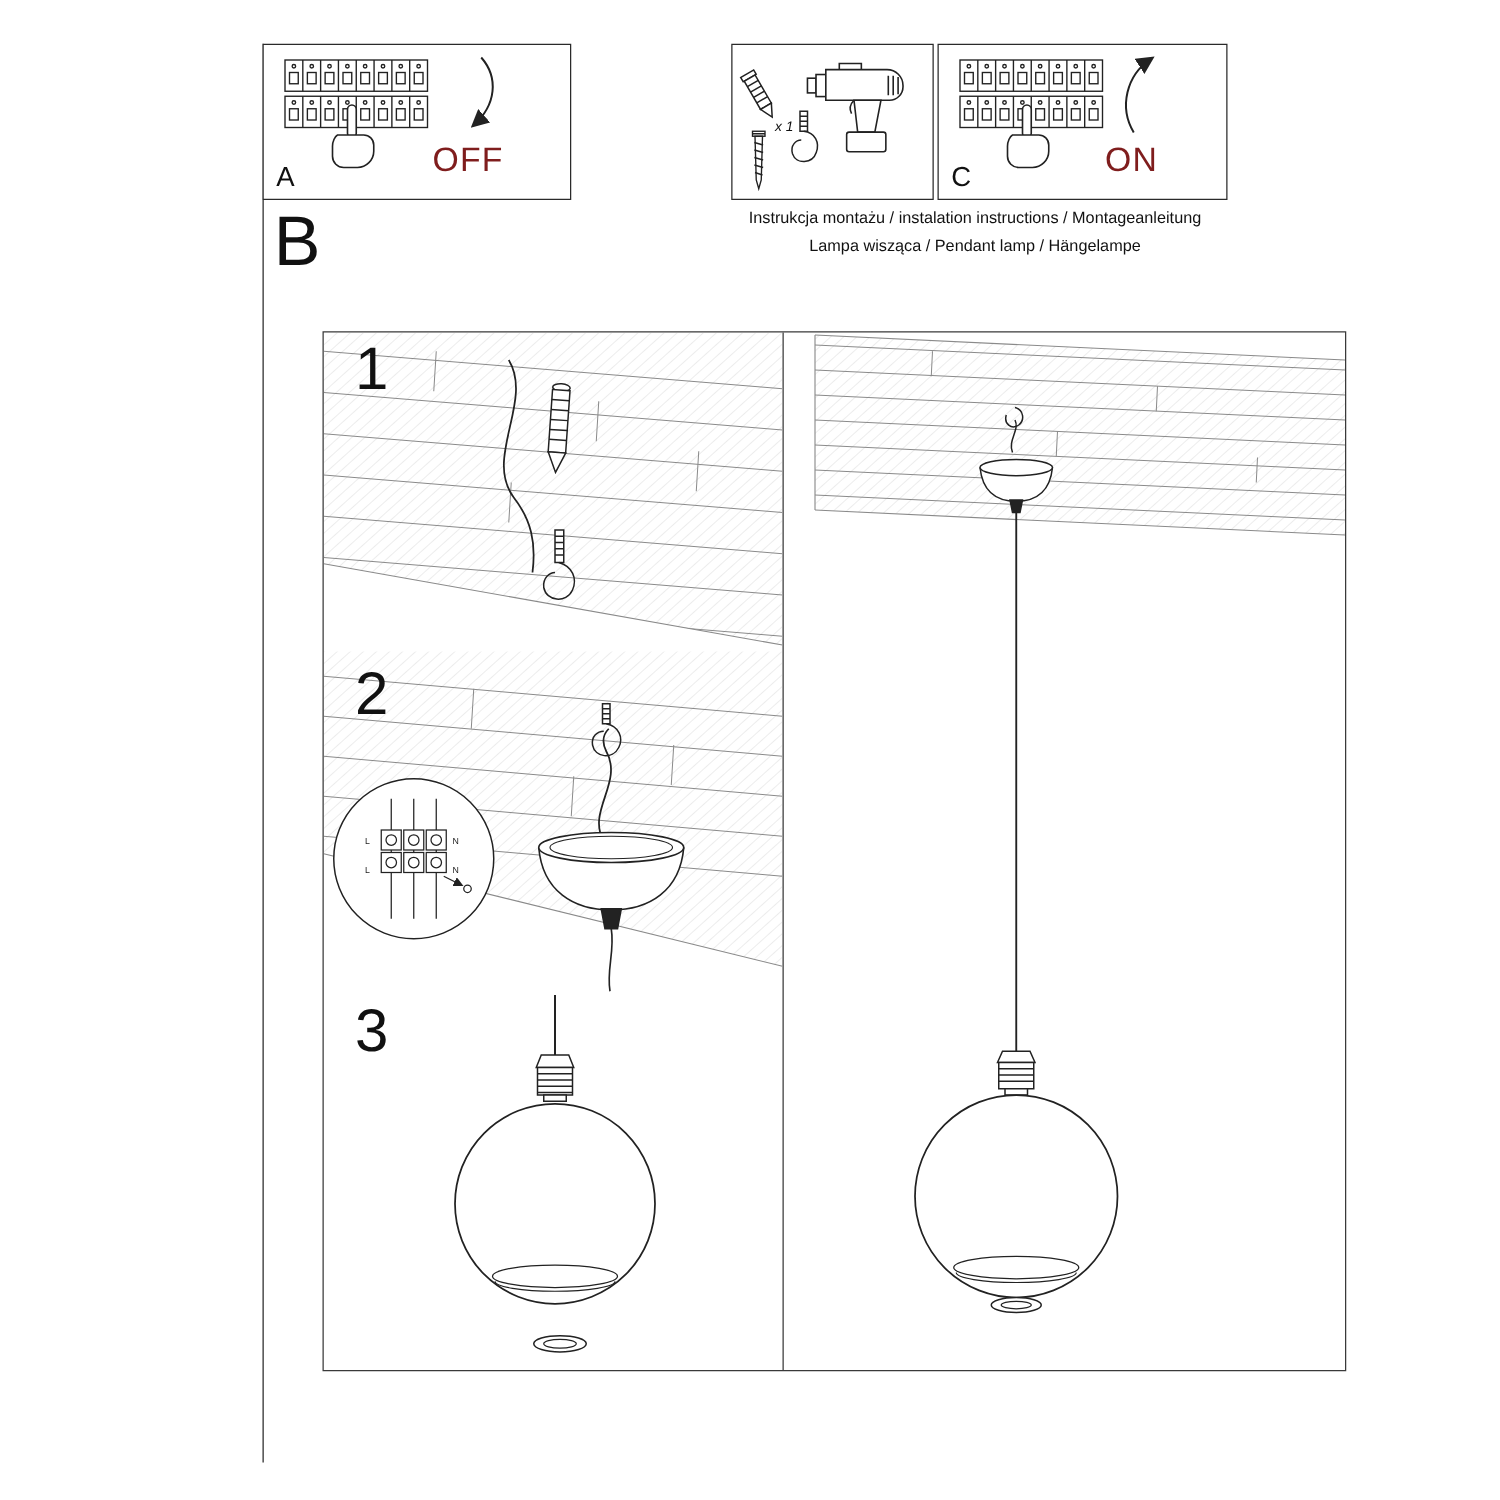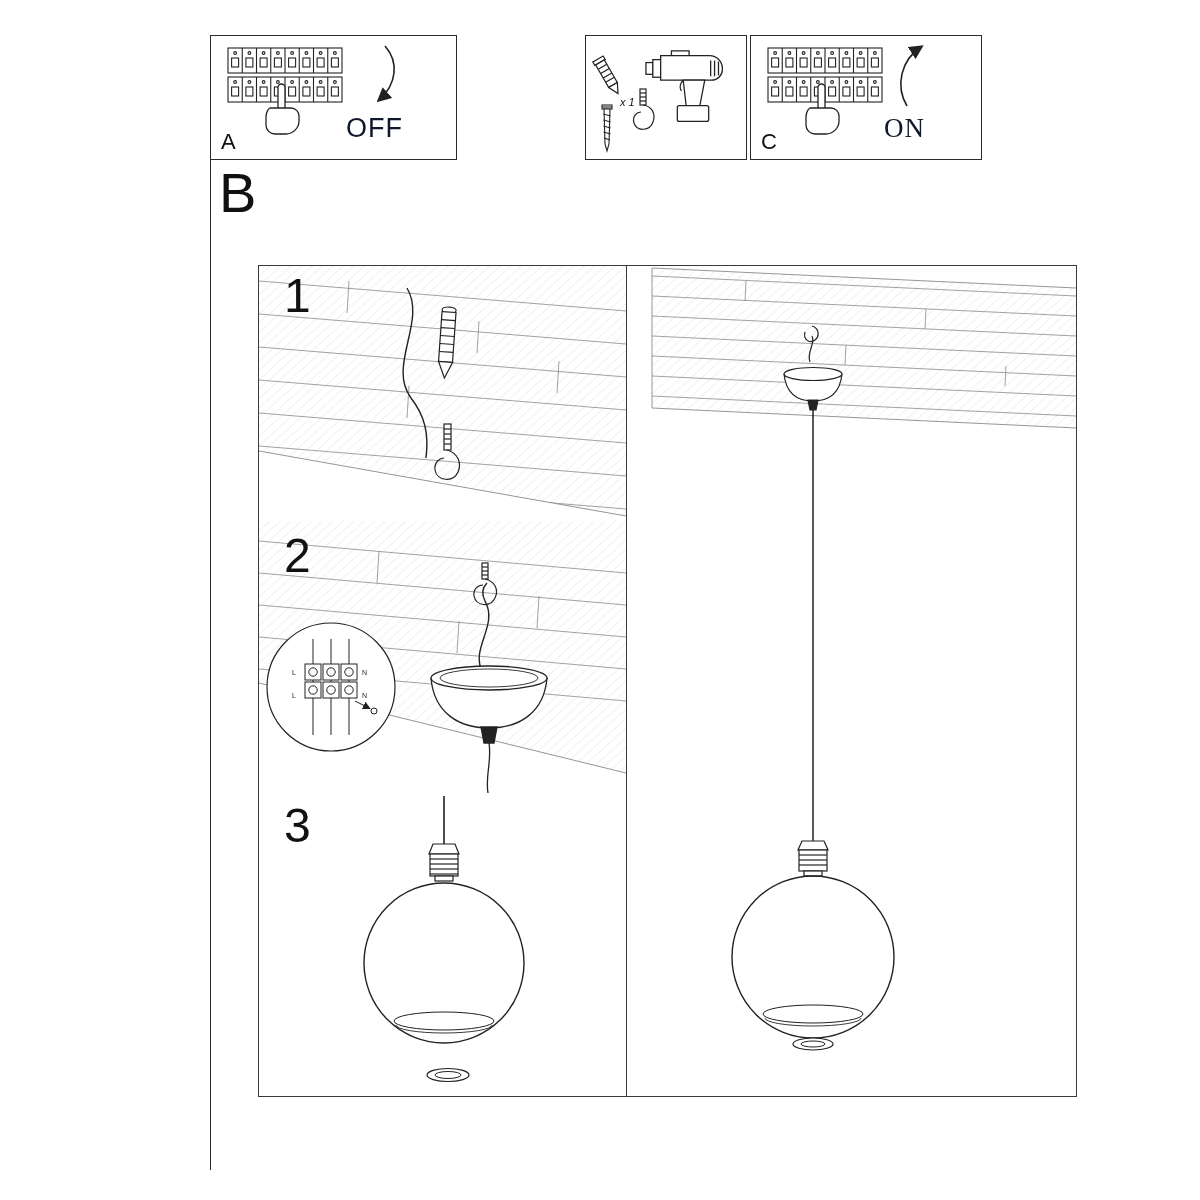--- a/index.html
+++ b/index.html
@@ -4,23 +4,23 @@
 <style>
   html,body{margin:0;padding:0;background:#fff;}
   body{font-family:"Liberation Sans","DejaVu Sans",sans-serif;color:#111;}
   #page{position:relative;width:1200px;height:1200px;background:#fff;overflow:hidden;}
   .box{position:absolute;border:1.5px solid #2a2a2a;background:#fff;}
   #leftRule{position:absolute;left:210px;top:35px;height:1135px;border-left:1.5px solid #2a2a2a;}
   #boxA{left:210px;top:35px;width:245px;height:123px;}
   #boxMid{left:585px;top:35px;width:160px;height:123px;font-style:italic;}
   #boxC{left:750px;top:35px;width:230px;height:123px;}
   .corner-label{position:absolute;left:10px;bottom:4px;font-size:22px;color:#111;}
-  .state-label{position:absolute;font-size:27px;color:#0f172a;letter-spacing:1px;}
+  .state-label{position:absolute;font-size:27px;color:#7f1d1d;letter-spacing:1px;}
   #offState{left:135px;top:77px;}
-  #onState{left:133px;top:77px;font-family:Liberation Serif, serif;}
+  #onState{left:133px;top:77px;}
   .arrow-a{position:absolute;left:146px;top:6px;}
   .arrow-c{position:absolute;left:140px;top:6px;}
   #instr{position:absolute;left:560px;top:163px;width:440px;text-align:center;font-size:13px;line-height:1.75;color:#111;}
   #bigB{position:absolute;left:219px;top:160px;font-size:56px;color:#111;}
   #mainBox{position:absolute;left:258px;top:265px;width:817px;height:830px;border:1.2px solid #3a3a3a;background:#fff;}
   #vDivider{position:absolute;left:367px;top:0;height:100%;border-left:1.2px solid #3a3a3a;}
   .panel{position:absolute;}
   #step1{left:0;top:0;width:367px;height:255px;}
   #step2{left:0;top:255px;width:367px;height:275px;}
   #step3{left:0;top:530px;width:367px;height:300px;}
@@ -233,20 +233,22 @@
             <path d="M0,0 L9,4.5 L0,9 Z" fill="#222"></path>
           </marker>
         </defs>
       <path d="M16,64 C4,44 10,18 30,5" fill="none" stroke="#222" stroke-width="1.6" marker-end="url(#ahOn)"></path>
     </svg>
     <div class="state-label" id="onState">ON</div>
     <div class="corner-label">C</div>
   </div>
 
   <div id="instr">
+    <div>Instrukcja montażu / instalation instructions / Montageanleitung</div>
+    <div>Lampa wisząca / Pendant lamp / Hängelampe</div>
   </div>
 
   <div id="bigB">B</div>
 
   <div id="mainBox">
     <div id="vDivider"></div>
 
     <div id="step1" class="panel">
       <svg width="367" height="255" viewBox="0 0 367 255">
         <defs>

